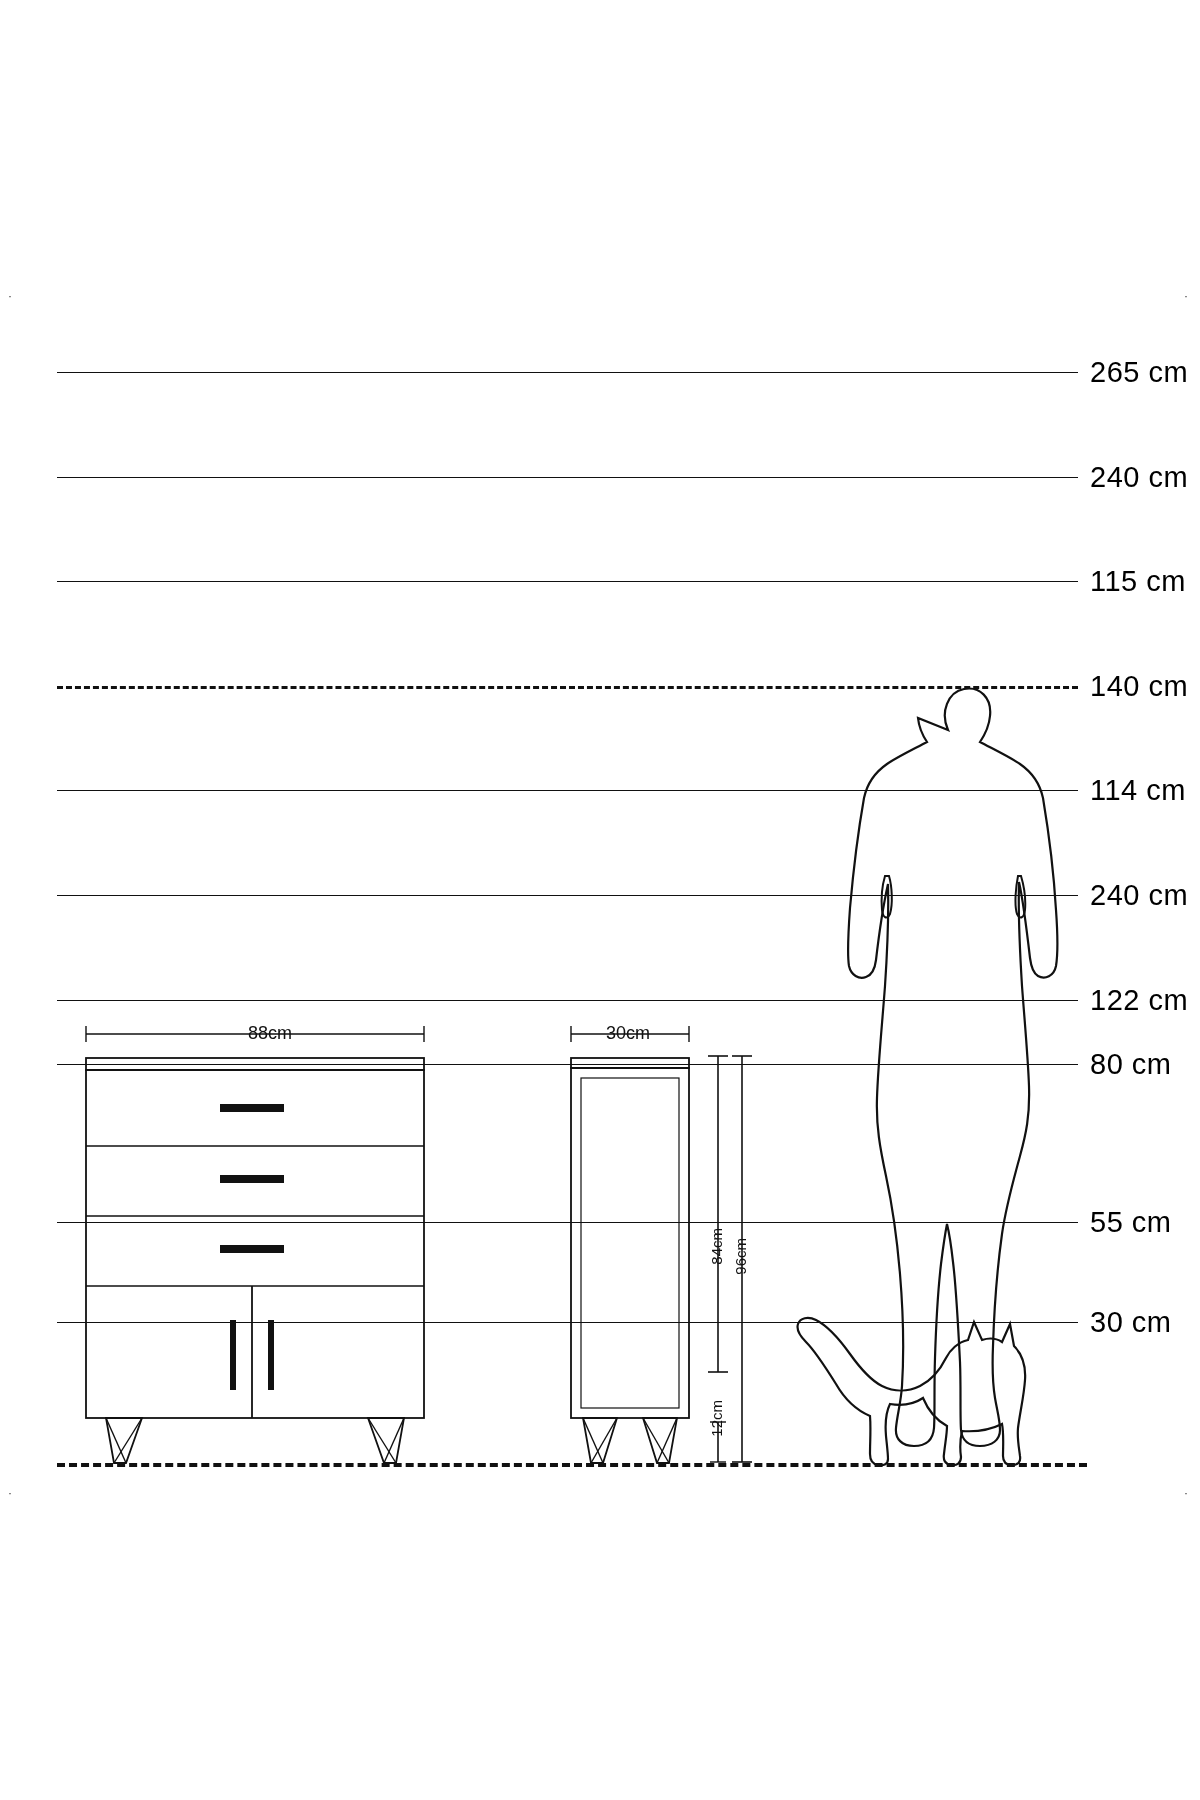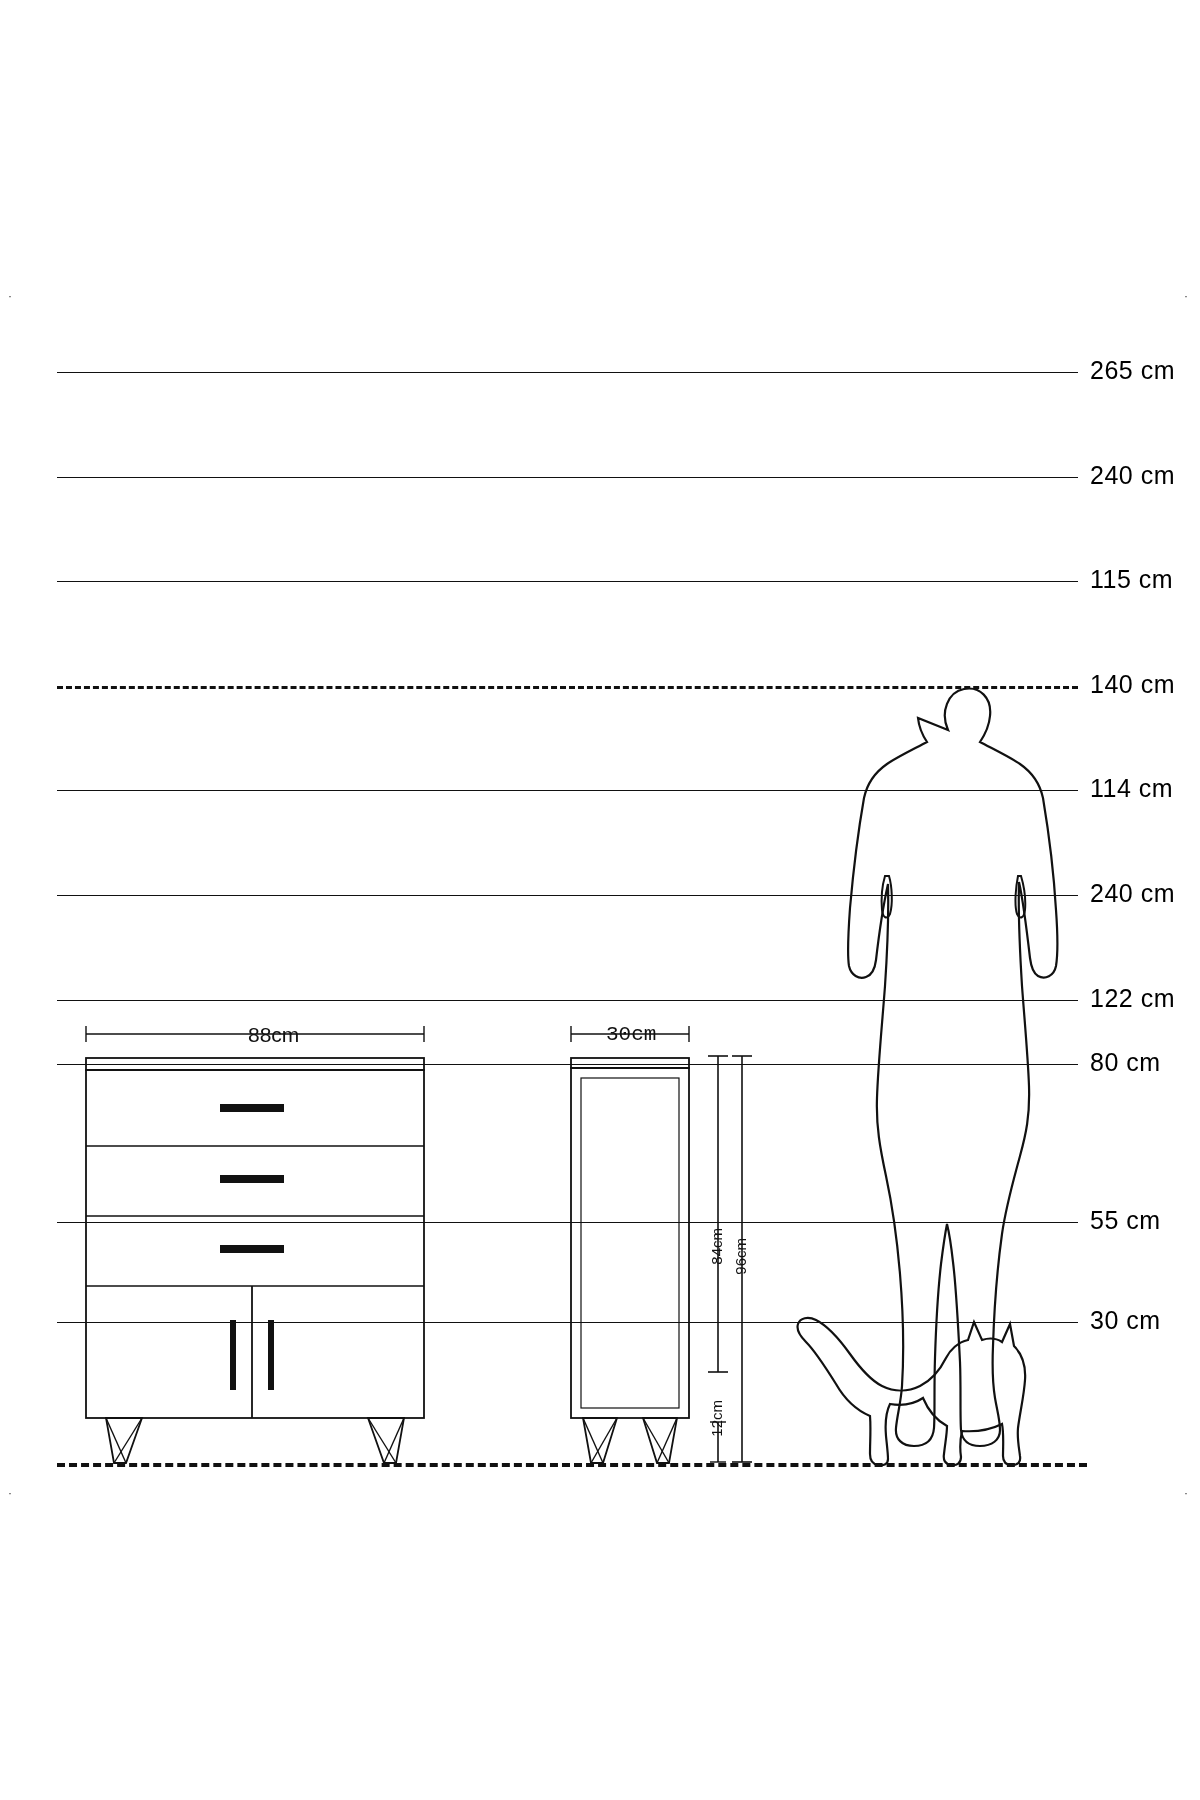--- a/index.html
+++ b/index.html
@@ -35,21 +35,21 @@
     top: 0;
   }
   .scale-line.dashed {
     border-top: 3px dashed #111;
     border-top-style: dashed;
   }
   .scale-label {
     position: absolute;
     left: 1090px;
     top: -16px;
-    font-size: 25px;
+    font-size: 29px;
     letter-spacing: 0.5px;
     color: #000;
     white-space: nowrap;
   }
   .ground-line {
     position: absolute;
     left: 57px;
     top: 1463px;
     width: 1030px;
     height: 0;
@@ -63,21 +63,21 @@
     color: #333;
     font-size: 12px;
     line-height: 7px;
   }
   
   .furniture {
     position: absolute;
   }
   .dim-text {
     position: absolute;
-    font-size: 21px;
+    font-size: 18px;
     color: #111;
     white-space: nowrap;
   }
   .dim-text.vertical {
     writing-mode: vertical-rl;
     transform: rotate(180deg);
     font-size: 15px;
   }
   svg { display: block; overflow: visible; }
 </style>
@@ -222,21 +222,21 @@
     <rect x="6" y="48" width="118" height="350" fill="none" stroke="#111" stroke-width="1.8"></rect>
     <rect x="16" y="58" width="98" height="330" fill="none" stroke="#111" stroke-width="1.2"></rect>
 
     <path d="M18,398 L52,398 L38,443 L26,443 Z" fill="none" stroke="#111" stroke-width="1.8"></path>
     <path d="M18,398 L38,443" stroke="#111" stroke-width="1.4"></path>
     <path d="M52,398 L26,443" stroke="#111" stroke-width="1.4"></path>
     <path d="M78,398 L112,398 L104,443 L92,443 Z" fill="none" stroke="#111" stroke-width="1.8"></path>
     <path d="M78,398 L104,443" stroke="#111" stroke-width="1.4"></path>
     <path d="M112,398 L92,443" stroke="#111" stroke-width="1.4"></path>
   </svg>
-  <div class="dim-text" style="left:606px; top:1023px;font-family:Liberation Mono, monospace;">30cm</div>
+  <div class="dim-text" style="left:606px; top:1023px;">30cm</div>
 
   <svg class="furniture" style="left:700px; top:1050px;" width="60" height="420" viewBox="0 0 60 420">
 
     <line x1="18" y1="6" x2="18" y2="322" stroke="#111" stroke-width="1.6"></line>
     <line x1="8" y1="6" x2="28" y2="6" stroke="#111" stroke-width="1.6"></line>
     <line x1="8" y1="322" x2="28" y2="322" stroke="#111" stroke-width="1.6"></line>
 
     <line x1="42" y1="6" x2="42" y2="412" stroke="#111" stroke-width="1.6"></line>
     <line x1="32" y1="6" x2="52" y2="6" stroke="#111" stroke-width="1.6"></line>
     <line x1="32" y1="412" x2="52" y2="412" stroke="#111" stroke-width="1.6"></line>

